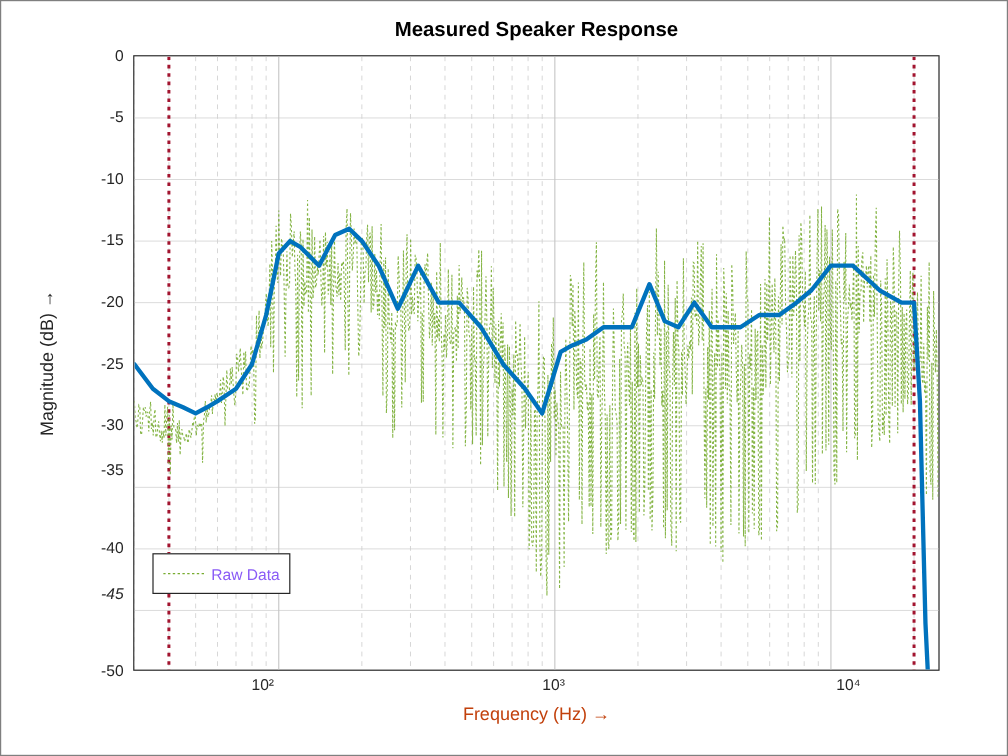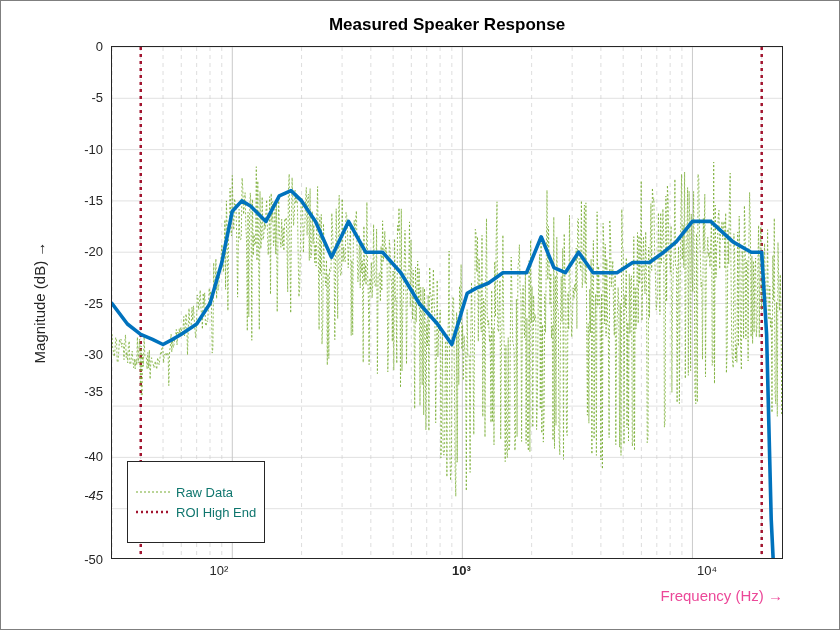--- a/index.html
+++ b/index.html
@@ -1,23 +1,23 @@
 <!DOCTYPE html>
 <html><head>
 <meta charset="utf-8">
 <style>
   html,body{margin:0;padding:0;background:#fff;font-family:Helvetica,Arial,sans-serif}
   .figure{position:relative;width:840px;height:630px;background:#fff;border:1px solid #7f7f7f;box-sizing:border-box}
   .axes{position:absolute;left:110px;top:45px;width:672px;height:513px;border:1px solid #262626;box-sizing:border-box;overflow:hidden}
   .title{position:absolute;left:110px;top:14px;width:672px;text-align:center;font-weight:bold;font-size:17px;color:#000}
   .ylabel{position:absolute;left:30px;top:45px;width:513px;transform-origin:0 0;transform:rotate(-90deg) translate(-100%,0);text-align:center;font-size:15px;color:#262626}
-  .xlabel{position:absolute;left:110px;top:586px;width:672px;text-align:right;font-size:15px;color:#ec4899}
+  .xlabel{position:absolute;left:110px;top:586px;width:672px;text-align:center;font-size:15px;color:#c2410c}
   .ytick{position:absolute;right:736px;width:100px;text-align:right;font-size:13px;color:#262626;transform:translateY(-50%)}
   .xtick{position:absolute;top:562px;font-size:13px;color:#262626;transform:translateX(-50%)}
-  .legend{position:absolute;background:#fff;border:1px solid #262626;padding:20px 8px;font-size:13px;color:#0f766e}
+  .legend{position:absolute;background:#fff;border:1px solid #262626;padding:6px 8px;font-size:13px;color:#8b5cf6}
   .legend-row{display:flex;align-items:center;height:20px}
   .legend-swatch{width:34px;height:16px;position:relative;margin-right:6px}
   svg{position:absolute;left:0;top:0}
 </style>
 </head>
 <body>
 
 <div class="figure">
 
   <div class="title">Measured Speaker Response</div>
@@ -79,36 +79,28 @@
       <div class="ytick" style="top: 250.2px;">-20</div>
       <div class="ytick" style="top: 301.5px;">-25</div>
       <div class="ytick" style="top: 352.8px;">-30</div>
       <div class="ytick" style="top: 390px;">-35</div>
       <div class="ytick" style="top: 455.4px;">-40</div>
       <div class="ytick" style="top: 494px; font-style: italic;">-45</div>
       <div class="ytick" style="top: 558px;">-50</div>
     </div>
   <div id="xtick-container">
       <div class="xtick" style="left: 218px;">10²</div>
-      <div class="xtick" style="left: 460.372px; font-weight: bold;">10³</div>
+      <div class="xtick" style="left: 460.372px;">10³</div>
       <div class="xtick" style="left: 706px;">10⁴</div>
     </div>
 
   <div class="legend" style="left:126px;top:460px">
     <div class="legend-row">
       <span class="legend-swatch">
         <svg width="34" height="16">
             <line x1="0" y1="8" x2="34" y2="8" stroke="#77AC30" stroke-width="1.2" stroke-dasharray="2 2"></line>
           </svg>
       </span>
       <span>Raw Data</span>
     </div>
-    <div class="legend-row">
-      <span class="legend-swatch">
-        <svg width="34" height="16">
-            <line x1="0" y1="8" x2="34" y2="8" stroke="#A2142F" stroke-width="2.5" stroke-dasharray="2 3"></line>
-          </svg>
-      </span>
-      <span>ROI High End</span>
-    </div>
   </div>
 
 </div>
 
 </body></html>

